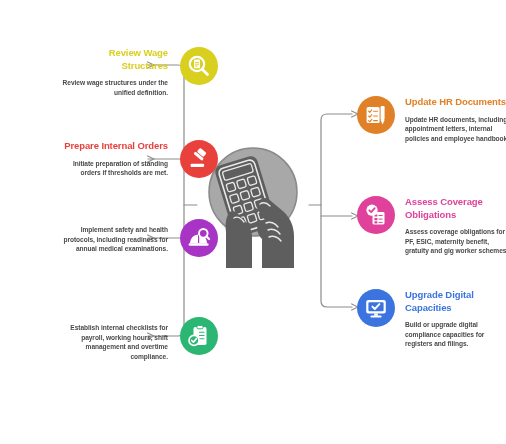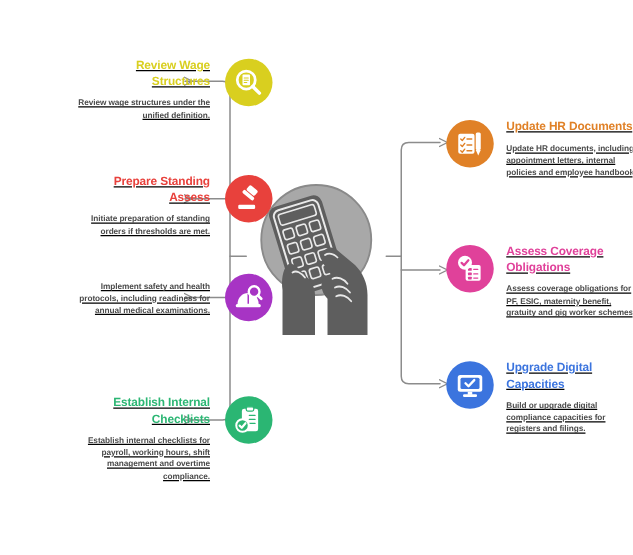--- a/index.html
+++ b/index.html
@@ -33,21 +33,21 @@
   .node { position: absolute; }
 
   .node-icon {
     position: absolute;
     width: 38px; height: 38px;
     border-radius: 50%;
     display: flex; align-items: center; justify-content: center;
   }
   .node-icon svg { display: block; }
 
-  .node-text { position: absolute; width: 108px; text-decoration: underline; }
+  .node-text { position: absolute; width: 108px; }
 
   .node-title {
     font-size: 9.5px;
     font-weight: bold;
     line-height: 12.5px;
     letter-spacing: -0.1px;
   }
   .node-desc {
     margin-top: 6px;
     font-size: 6.6px;
@@ -174,21 +174,21 @@
     <div class="node-icon" style="background:#e8413c">
       <svg width="24" height="24" viewBox="0 0 24 24">
         <g fill="#ffffff">
           <rect x="10.5" y="2.8" width="8.5" height="5.2" rx="1.4" transform="rotate(40 14.7 5.4)"></rect>
           <rect x="6.2" y="7.6" width="11" height="3.1" rx="1.2" transform="rotate(40 11.7 9.1)"></rect>
           <rect x="3.6" y="16.8" width="13.5" height="3.3" rx="1"></rect>
         </g>
       </svg>
     </div>
     <div class="node-text">
-      <div class="node-title" style="color:#e8413c">Prepare Standing Assess</div>
+      <div class="node-title" style="color:#e8413c">Prepare Internal Orders</div>
       <div class="node-desc">Initiate preparation of standing orders if thresholds are met.</div>
     </div>
   </div>
 
   <div class="node left" id="node-safety">
     <div class="node-icon" style="background:#a734c4">
       <svg width="24" height="24" viewBox="0 0 24 24">
 
         <path d="M 3 17.5 C 3 12.2 6.8 8.4 11.6 8.4 C 16.4 8.4 20 12.2 20 17.5 Z" fill="#ffffff"></path>
         <rect x="1.6" y="17.2" width="20" height="2.5" rx="1.2" fill="#ffffff"></rect>
@@ -211,21 +211,20 @@
         <g stroke="#2bb673" stroke-width="1.1" stroke-linecap="round">
           <line x1="12.5" y1="8.3" x2="17" y2="8.3"></line>
           <line x1="12.5" y1="11.5" x2="17" y2="11.5"></line>
           <line x1="12.5" y1="14.7" x2="17" y2="14.7"></line>
         </g>
         <circle cx="7" cy="16.4" r="5" fill="#2bb673" stroke="#ffffff" stroke-width="1.6"></circle>
         <path d="M 4.7 16.5 L 6.4 18.2 L 9.4 14.6" fill="none" stroke="#ffffff" stroke-width="1.7" stroke-linecap="round" stroke-linejoin="round"></path>
       </svg>
     </div>
     <div class="node-text">
-      <div class="node-title" style="color:#2bb673">Establish Internal Checklists</div>
       <div class="node-desc">Establish internal checklists for payroll, working hours, shift management and overtime compliance.</div>
     </div>
   </div>
 
   <div class="node right" id="node-hr">
     <div class="node-icon" style="background:#e08127">
       <svg width="24" height="24" viewBox="0 0 24 24">
         <rect x="2.6" y="4" width="13" height="16" rx="1.6" fill="#ffffff"></rect>
         <g stroke="#e08127" stroke-width="1.1" stroke-linecap="round" stroke-linejoin="round" fill="none">
           <path d="M 4.6 8.2 L 5.8 9.4 L 7.8 6.9"></path>

